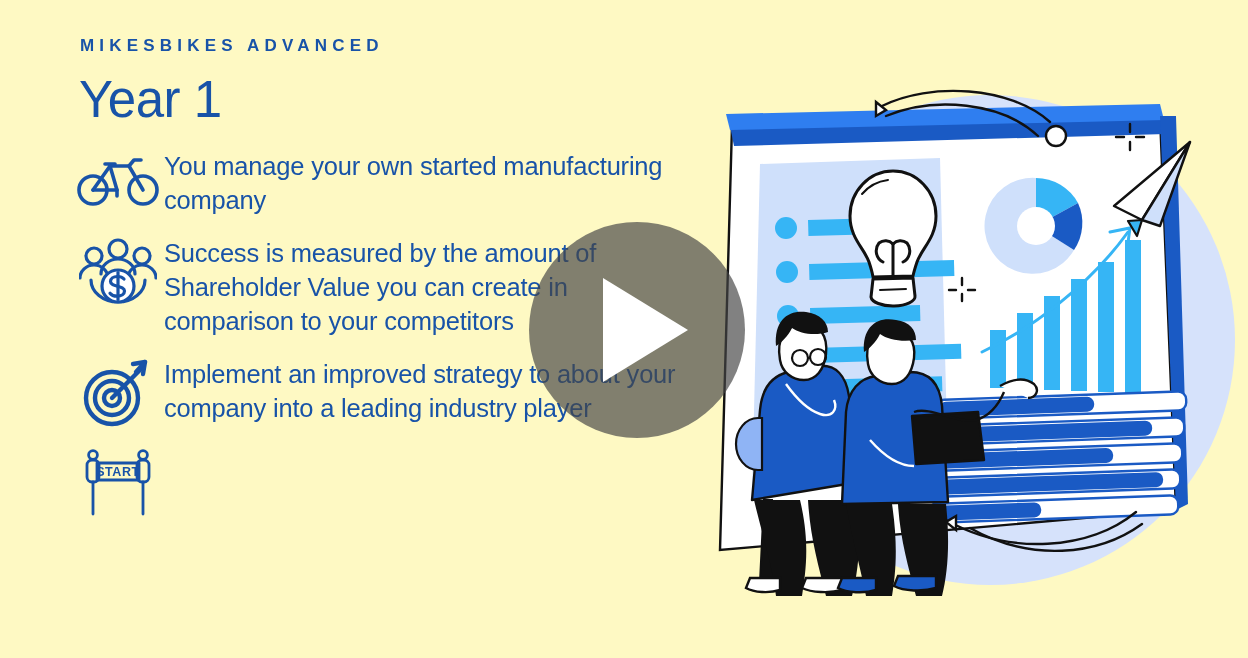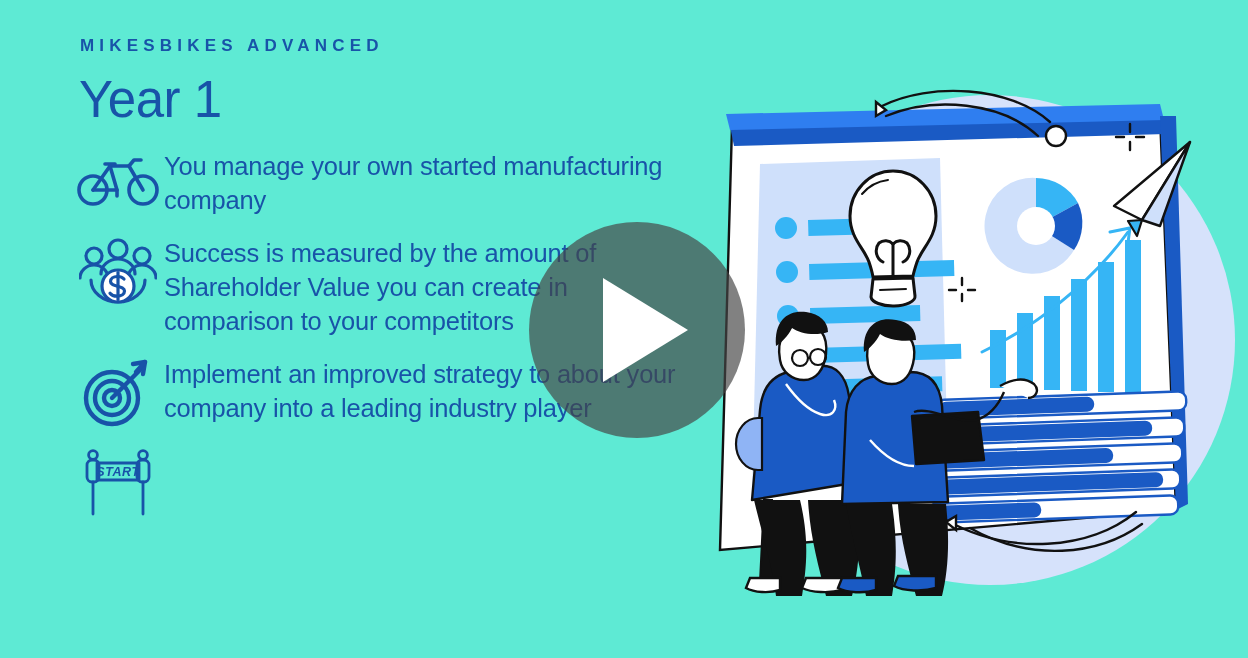--- a/index.html
+++ b/index.html
@@ -10,21 +10,21 @@
   body {
     width: 1248px;
     height: 658px;
     overflow: hidden;
     font-family: "Liberation Sans", sans-serif;
     position: relative;
   }
   .slide {
     position: absolute;
     inset: 0;
-    background: #5eead4;
+    background: #fef9c3;
   }
 
   
   .left-col {
     position: absolute;
     left: 0;
     top: 0;
     width: 700px;
     height: 658px;
   }
@@ -70,21 +70,21 @@
   .bullet .txt {
     color: #1853a8;
     font-size: 25.5px;
     line-height: 1.32;
     letter-spacing: -0.2px;
     padding-top: 2px;
   }
   .bullet.b1 .txt { padding-top: 6px; }
   .bullet.b2 { margin-top: 12px; }
   .bullet.b3 { margin-top: 4px; }
-  .bullet.b4 { margin-top: 0; font-style: italic; }
+  .bullet.b4 { margin-top: 0; }
 
   
   .illustration {
     position: absolute;
     left: 690px;
     top: 80px;
     width: 558px;
     height: 520px;
   }
   .illustration svg { display: block; }

